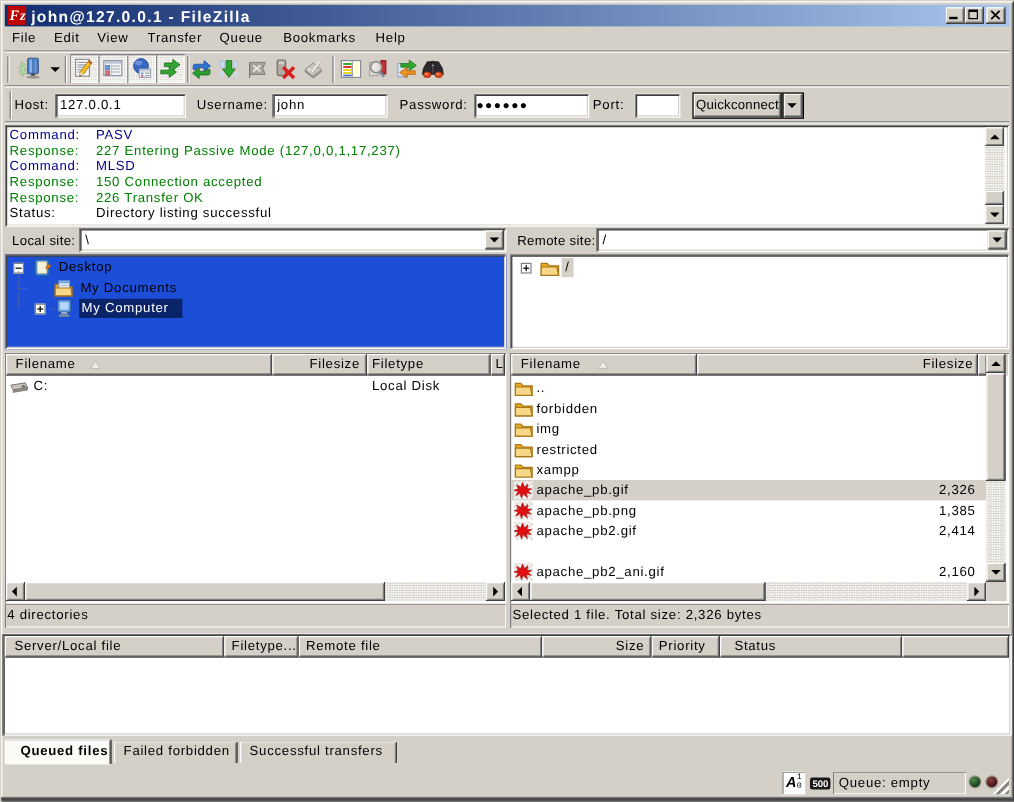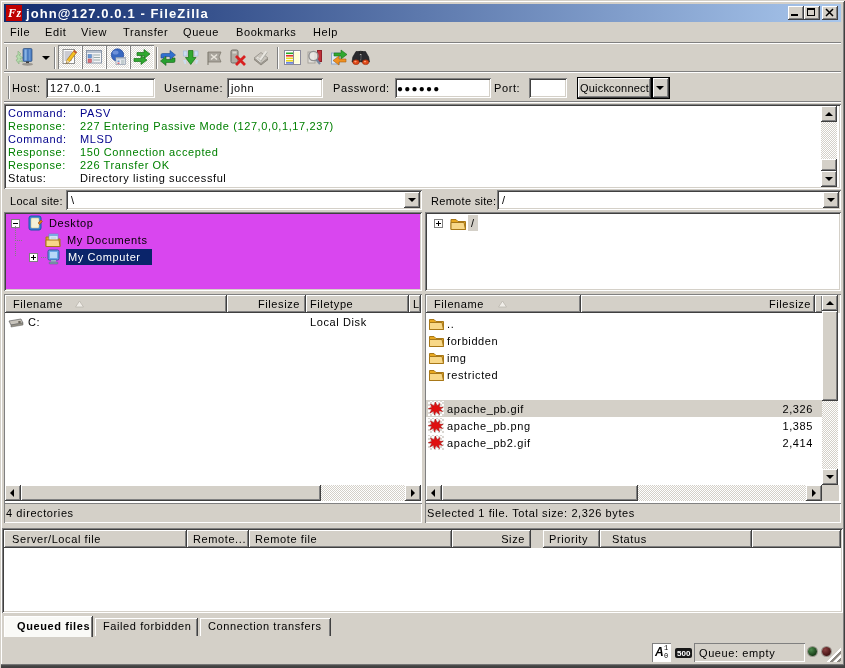--- a/index.html
+++ b/index.html
@@ -310,21 +310,21 @@
 </div>
 
 <div class="abs" style="left:4px;top:190px;width:418px;height:101px">
   <div class="combo-lbl" style="left:2px;top:1px;padding:4px 0 0 4px;width:62px;background:#d4d0c8">Local site:</div>
   <div class="combo" style="left:62px;width:356px">
         <span style="position:absolute;left:5px;top:4px">\</span>
     <div class="cbtn">
           <div class="arr down"></div>
         </div>
   </div>
-  <div class="sunken abs" style="left:0;top:22px;width:418px;height:79px;background:#d946ef" id="ltree">
+  <div class="sunken abs" style="left:0;top:22px;width:418px;height:79px;background:#1d4ed8" id="ltree">
     <div class="abs" style="left:0;top:3px;width:414px;height:17px">
       <div class="exp" style="left:7px;top:4px">
             <i></i>
           </div>
       <svg class="abs" style="left:23px;top:0px" width="17" height="17" viewBox="0 0 17 17">
         <rect x="2" y="1" width="12" height="14" rx="2" fill="#3b82d8" stroke="#1a56a8"></rect>
         <rect x="4" y="3" width="8" height="10" rx="1" fill="#f5f1d8" stroke="#c8b878" stroke-width="0.5"></rect>
         <path d="M11 8 L14 5 L15.5 6.5 L12.5 9.5 Z" fill="#e07818" stroke="#904808" stroke-width="0.5"></path>
       </svg>
       <span class="abs" style="left:45px;top:2px">Desktop</span>
@@ -458,40 +458,53 @@
             <use href="#ifol"></use>
           </svg>
           <span class="nm" style="left:21px">restricted</span>
         </div>
     <div class="row" style="top:36px;width:396px">
           <svg class="ficon" width="17" height="17">
             <use href="#ifol"></use>
           </svg>
           <span class="nm" style="left:21px">img</span>
         </div>
+    <div class="row" style="top:70px;width:396px">
+          <svg class="ficon" width="17" height="17">
+            <use href="#ifol"></use>
+          </svg>
+          <span class="nm" style="left:21px">xampp</span>
+        </div>
     <div class="row" style="top:87px;width:396px;background:#d4d0c8">
           <svg class="ficon" width="17" height="17">
             <use href="#ispl"></use>
           </svg>
           <span class="nm" style="left:21px">apache_pb.gif</span>
           <span class="sz" style="right:9px">2,326</span>
         </div>
     <div class="row" style="top:104px;width:396px">
           <svg class="ficon" width="17" height="17">
             <use href="#ispl"></use>
           </svg>
           <span class="nm" style="left:21px">apache_pb.png</span>
           <span class="sz" style="right:9px">1,385</span>
         </div>
     <div class="row" style="top:121px;width:396px">
           <svg class="ficon" width="17" height="17">
             <use href="#ispl"></use>
           </svg>
           <span class="nm" style="left:21px">apache_pb2.gif</span>
           <span class="sz" style="right:9px">2,414</span>
+        </div>
+    <div class="row" style="top:155px;width:396px">
+          <svg class="ficon" width="17" height="17">
+            <use href="#ispl"></use>
+          </svg>
+          <span class="nm" style="left:21px">apache_pb2_ani.gif</span>
+          <span class="sz" style="right:9px">2,160</span>
         </div>
   </div>
 
   <div class="abs" style="left:397px;top:1px;width:16px;height:190px">
     <div class="sbtn" style="top:0">
           <div class="arr up"></div>
         </div>
     <div class="sb-track abs" style="left:0;top:16px;width:16px;height:158px"></div>
     <div class="thumb" style="left:0;top:16px;width:16px;height:90px"></div>
     <div class="sbtn" style="top:174px">
@@ -514,26 +527,26 @@
 <div class="abs sunken1" style="left:425px;top:503px;width:416px;height:20px;background:#d4d0c8">
   <span class="abs" style="left:2px;top:4px">Selected 1 file. Total size: 2,326 bytes</span>
 </div>
 
 <div class="abs sunken" style="left:2px;top:528px;width:841px;height:85px;background:#fff" id="queue">
   <div class="hdr" style="left:2px;top:2px;width:837px">
     <div class="hcell" style="left:0;width:183px">
           <span style="left:8px">Server/Local file</span>
         </div>
     <div class="hcell" style="left:183px;width:62px">
-          <span style="left:6px">Remote...</span>
+          <span style="left:6px">Filetype...</span>
         </div>
     <div class="hcell" style="left:245px;width:203px">
           <span style="left:6px">Remote file</span>
         </div>
-    <div class="hcell" style="left:448px;width:79px">
+    <div class="hcell" style="left:448px;width:91px">
           <span class="r">Size</span>
         </div>
     <div class="hcell" style="left:539px;width:57px">
           <span style="left:6px">Priority</span>
         </div>
     <div class="hcell" style="left:596px;width:152px">
           <span style="left:12px">Status</span>
         </div>
     <div class="hcell" style="left:748px;width:89px">
           <span></span>
@@ -542,21 +555,21 @@
 </div>
 
 <div class="abs" id="tabs" style="left:2px;top:615px;width:841px;height:23px">
   <div class="tab" style="left:2px;top:1px;width:89px;height:21px;background:#fafaf7">
         <span style="font-weight:bold;left:13px">Queued files</span>
       </div>
   <div class="tab" style="left:93px;top:3px;width:103px;height:18px">
         <span style="top:2px">Failed forbidden</span>
       </div>
   <div class="tab" style="left:198px;top:3px;width:131px;height:18px">
-        <span style="top:2px">Connection transfers</span>
+        <span style="top:2px">Successful transfers</span>
       </div>
 </div>
 
 <div class="abs" id="statusbar" style="left:4px;top:640px;width:837px;height:24px">
   <div class="abs sunken1" style="left:648px;top:3px;width:19px;height:19px;background:#fff">
     <span class="abs" style="left:3px;top:2px;font-weight:bold;font-style:italic;font-size:12px">A</span>
     <span class="abs" style="left:12px;top:1px;font-size:7px;font-family:'Liberation Mono',monospace">1<br>0</span>
   </div>
   <div class="abs" style="left:671px;top:8px;width:17px;height:10px;background:#181818;border-radius:2px">
     <span class="abs" style="left:2px;top:1px;color:#fff;font-size:8px;font-weight:bold;letter-spacing:0">500</span>

